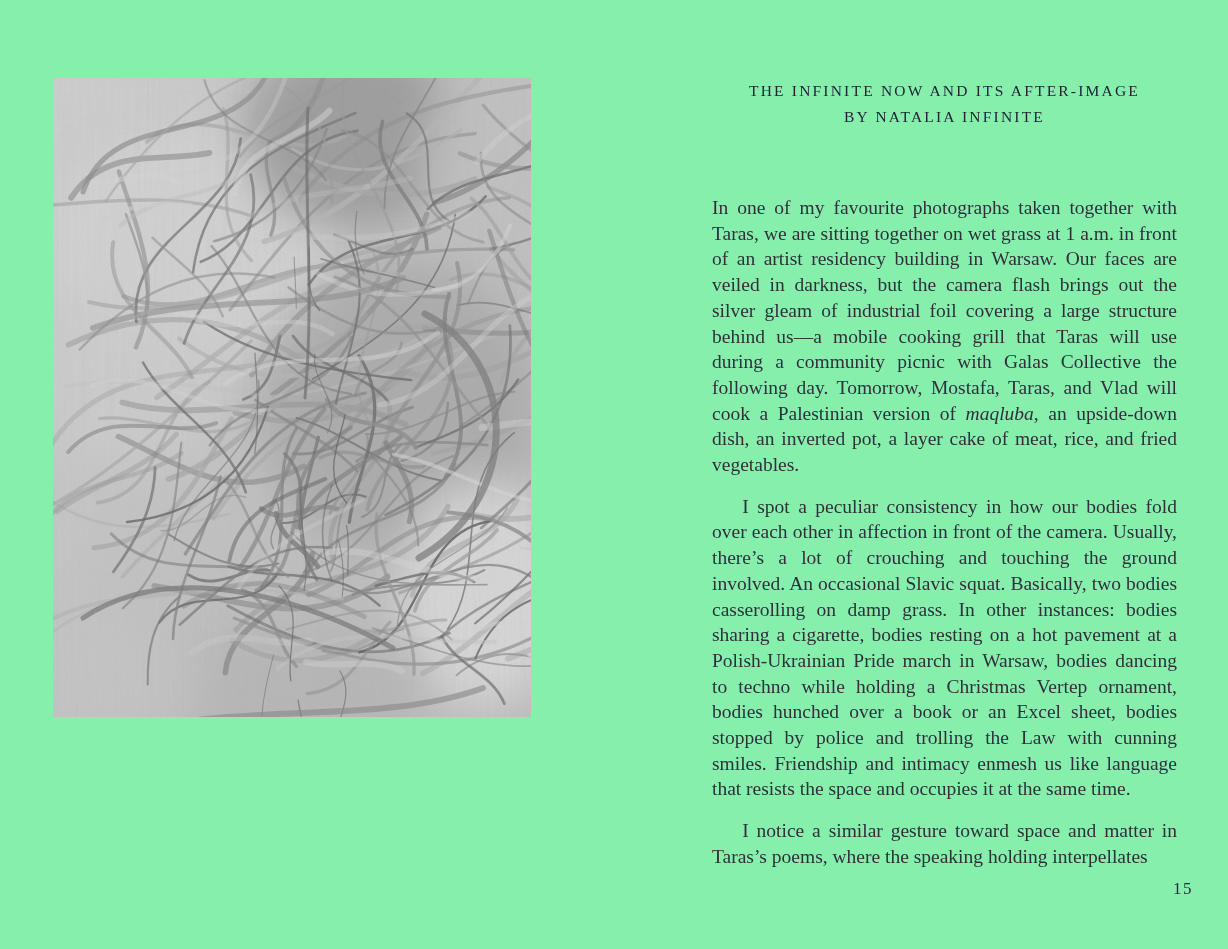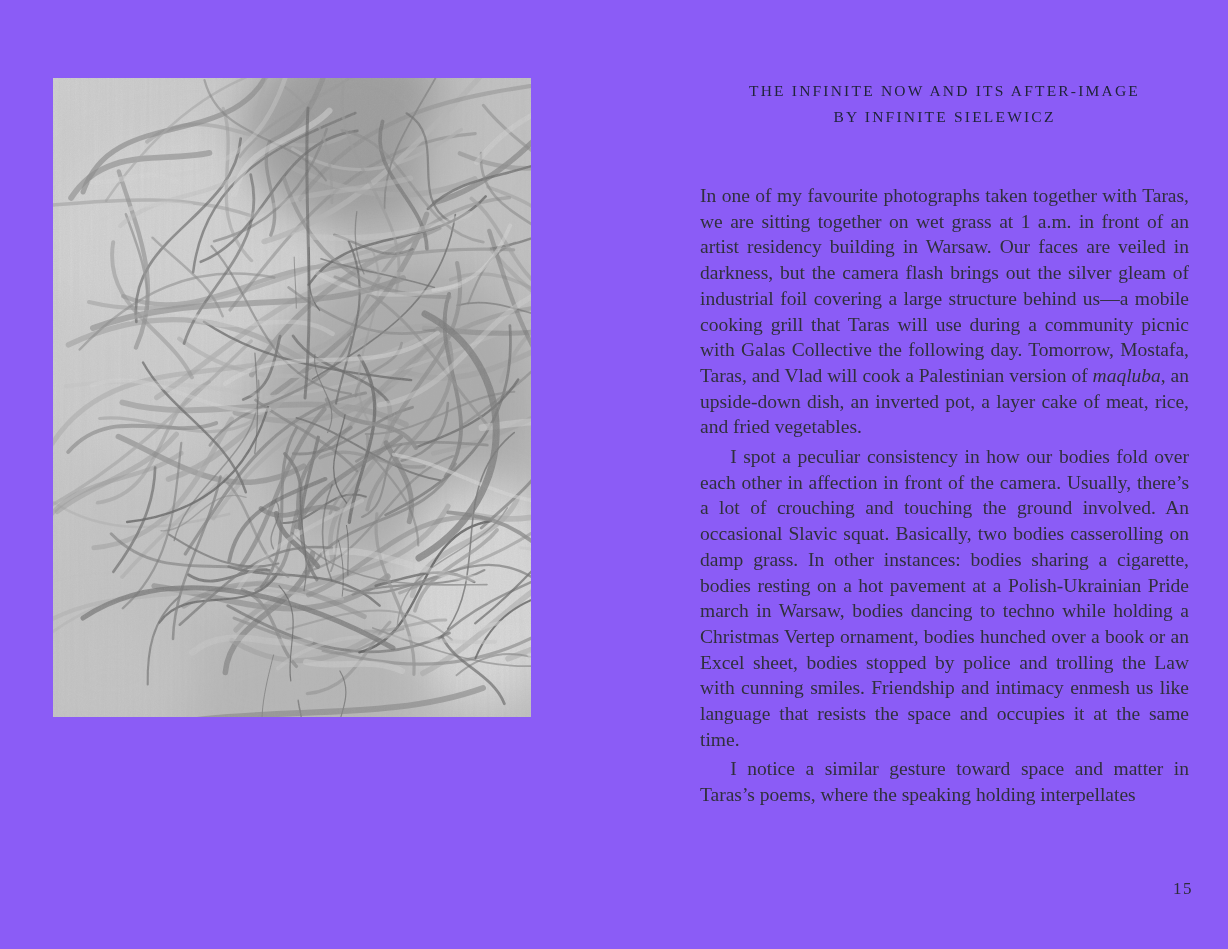--- a/index.html
+++ b/index.html
@@ -1,19 +1,19 @@
 <!DOCTYPE html>
 <html><head>
 <meta charset="utf-8">
 <style>
   html,body{margin:0;padding:0;background:#ffffff;}
   #spread{
     position:relative;
     width:1228px;height:949px;
-    background:#8b5cf6;
+    background:#86efac;
     font-family:"Liberation Serif","DejaVu Serif",serif;
     overflow:hidden;
   }
   #artwork{
     position:absolute;left:53px;top:78px;width:478px;height:639px;
     margin:0;padding:0;
   }
   #artwork svg{display:block;width:100%;height:100%;}
   #title-block{
     position:absolute;left:696px;top:82px;width:497px;
@@ -25,21 +25,21 @@
   }
   #title-line2{
     font-size:15.5px;letter-spacing:2.2px;line-height:17px;
     margin-top:9px;white-space:nowrap;
   }
   #body-text{
     position:absolute;left:696px;top:179px;width:497px;
     font-size:19.5px;line-height:25.7px;color:#30303c;
     text-align:justify;
   }
-  #body-text p{margin:4px;padding:0;}
+  #body-text p{margin:16px;padding:0;}
   #body-text p.indent{text-indent:1.55em;}
   #folio{
     position:absolute;left:696px;top:879px;width:497px;
     text-align:right;font-size:17px;letter-spacing:1.5px;color:#2c2c3a;
   }
 </style>
 </head>
 <body>
 
 <div id="spread">
@@ -302,21 +302,21 @@
           <path d="M 60 660 C 180 620 320 650 430 610" fill="none" stroke="rgb(120,120,120)" stroke-width="6" stroke-linecap="round" opacity="0.6"></path>
           <path d="M 255 30 C 250 120 262 210 252 320" fill="none" stroke="rgb(88,88,88)" stroke-width="3" stroke-linecap="round" opacity="0.7"></path>
           <rect x="0" y="0" width="478" height="639" filter="url(#grain)" opacity="0.5"></rect>
           <rect x="0" y="0" width="478" height="639" filter="url(#streaks)" opacity="0.35"></rect>
         </g>
       </svg>
   </figure>
 
   <div id="title-block">
     <div id="title-line1">THE INFINITE NOW AND ITS AFTER-IMAGE</div>
-    <div id="title-line2">BY INFINITE SIELEWICZ</div>
+    <div id="title-line2">BY NATALIA INFINITE</div>
   </div>
 
   <div id="body-text">
     <p><span>In one of my favourite photographs taken together with Taras, we are sitting together on wet grass at 1 a.m. in front of an artist residency building in Warsaw. Our faces are veiled in darkness, but the camera flash brings out the silver gleam of industrial foil covering a large structure behind us—a mobile cooking grill that Taras will use during a community picnic with Galas Collective the following day. Tomorrow, Mostafa, Taras, and Vlad will cook a Palestinian version of </span><em>maqluba</em><span>, an upside-down dish, an inverted pot, a layer cake of meat, rice, and fried vegetables.</span></p>
     <p class="indent">I spot a peculiar consistency in how our bodies fold over each other in affection in front of the camera. Usually, there’s a lot of crouching and touching the ground involved. An occasional Slavic squat. Basically, two bodies casserolling on damp grass. In other instances: bodies sharing a cigarette, bodies resting on a hot pavement at a Polish-Ukrainian Pride march in Warsaw, bodies dancing to techno while holding a Christmas Vertep ornament, bodies hunched over a book or an Excel sheet, bodies stopped by police and trolling the Law with cunning smiles. Friendship and intimacy enmesh us like language that resists the space and occupies it at the same time.</p>
     <p class="indent">I notice a similar gesture toward space and matter in Taras’s poems, where the speaking holding interpellates</p>
   </div>
 
   <div id="folio">15</div>
 

